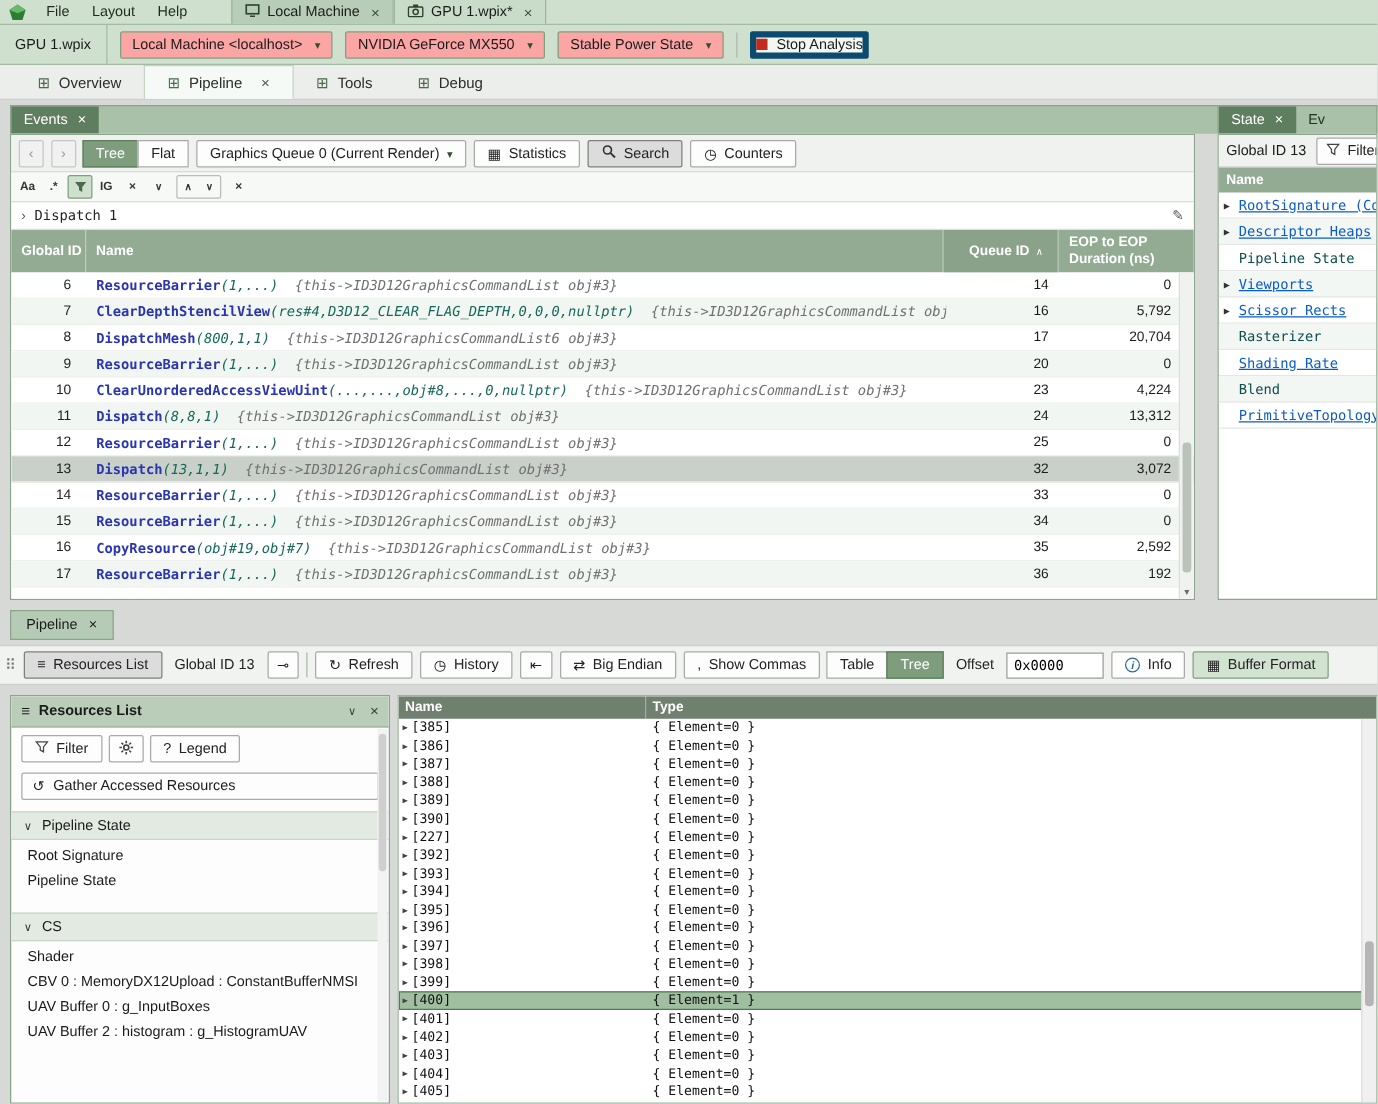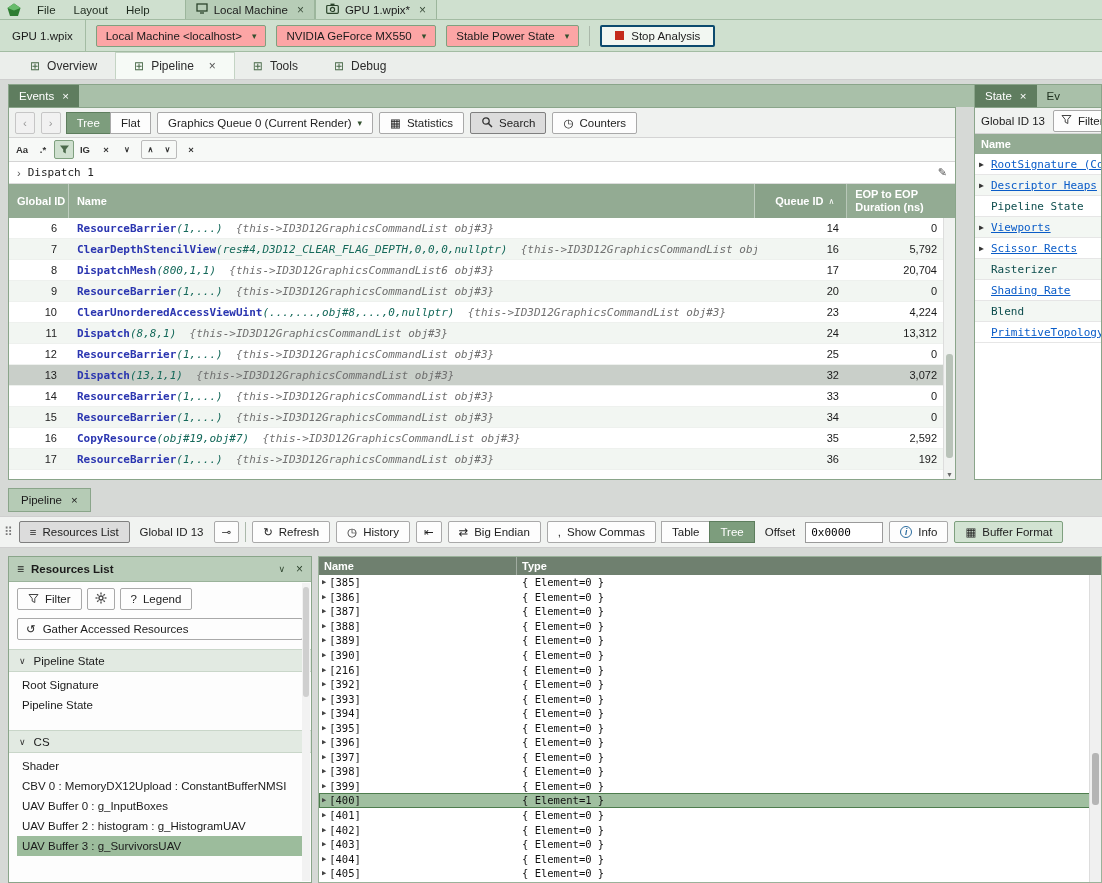--- a/index.html
+++ b/index.html
@@ -14,21 +14,21 @@
 .doctabs{display:flex;margin-left:26px}
 .doctab{display:flex;align-items:center;gap:6px;padding:0 10px;font-size:11.5px;background:#b7cdb7;border-left:1px solid #9cb69c;border-right:1px solid #9cb69c}
 .doctab.active{background:#c9dcc9}
 .doctab .x{color:#3c4f3c;font-size:12px;padding-left:3px}
 
 
 #toolbar1{position:absolute;left:0;top:20px;width:1102px;height:32px;background:#cfe0cf;display:flex;align-items:center;gap:10px;padding:0 8px;border-bottom:1px solid #a3bca3}
 #doc-label{font-size:11.5px;padding:0 12px 0 4px;border-right:1px solid #a3bca3;height:100%;display:flex;align-items:center}
 .dd{display:flex;align-items:center;gap:10px;height:22px;padding:0 9px;background:#fca5a5;border:1px solid #7fa07f;border-radius:2px;font-size:11.5px}
 .car{font-size:9px;color:#33502e}
-.btn-stop{display:flex;align-items:center;gap:7px;height:22px;padding:0 13px;background:#f2f7f2;border:2px solid #0c4a6e;border-radius:2px;font-size:11.5px}
+.btn-stop{display:flex;align-items:center;gap:7px;height:22px;padding:0 0;background:#f2f7f2;border:5px solid #0c4a6e;border-radius:2px;font-size:11.5px}
 .stopsq{width:9px;height:9px;background:#c42b1c}
 .vsep{width:1px;height:20px;background:#aab8aa}
 
 
 #vtabs{position:absolute;left:0;top:52px;width:1102px;height:28px;background:#ebeeeb;display:flex;align-items:stretch;padding-left:12px;border-bottom:1px solid #cfcfcf}
 .vtab{display:flex;align-items:center;gap:7px;padding:0 18px;font-size:12px;color:#2c2c2c}
 .vtab .gi{color:#4a6b4a}
 .vtab.active{background:#f6faf6;border:1px solid #c4d4c4;border-bottom:none}
 .vtab .x{margin-left:8px;color:#555}
 
@@ -549,21 +549,20 @@
         </div>
         <div class="rsect">
           <span class="rsx">∨</span>
           <span>CS</span>
         </div>
         <div class="ritems">
           <div class="ritem">Shader</div>
           <div class="ritem">CBV 0 : MemoryDX12Upload : ConstantBufferNMSI</div>
           <div class="ritem">UAV Buffer 0 : g_InputBoxes</div>
           <div class="ritem">UAV Buffer 2 : histogram : g_HistogramUAV</div>
-          <div class="ritem sel">UAV Buffer 3 : g_SurvivorsUAV</div>
         </div>
       </div>
     <div id="rscroll">
       <div class="thumb"></div>
     </div>
   </div>
 
   <div id="buffer">
     <div id="bhead">
       <div id="bh-name">Name</div>
@@ -617,21 +616,21 @@
           <div class="b-name">
             <span class="bx">▶</span>
             <span>[390]</span>
           </div>
           <div class="b-val">{ Element=0 }</div>
           <div class="b-type"></div>
         </div>
         <div class="brow">
           <div class="b-name">
             <span class="bx">▶</span>
-            <span>[216]</span>
+            <span>[227]</span>
           </div>
           <div class="b-val">{ Element=0 }</div>
           <div class="b-type"></div>
         </div>
         <div class="brow">
           <div class="b-name">
             <span class="bx">▶</span>
             <span>[392]</span>
           </div>
           <div class="b-val">{ Element=0 }</div>

